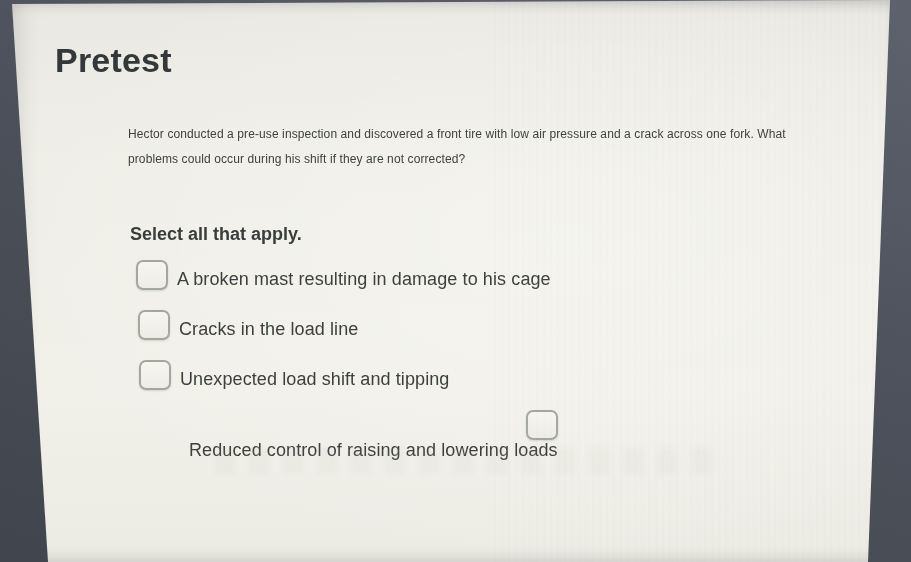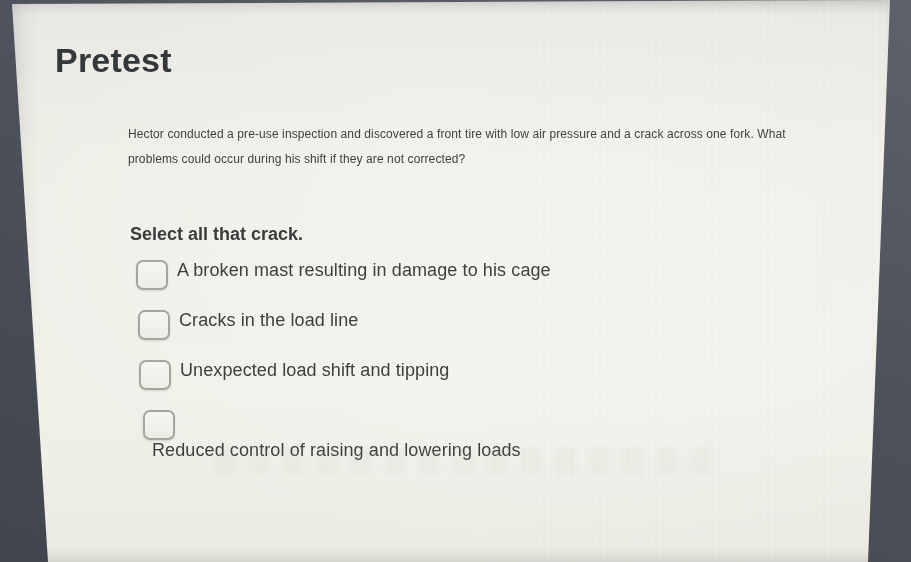--- a/index.html
+++ b/index.html
@@ -73,21 +73,21 @@
     font-weight: bold;
     color: #393e3c;
   }
   .options {
     position: absolute;
     left: 136px;
     top: 260px;
   }
   .option-row {
     display: flex;
-    align-items: flex-start;
+    align-items: flex-end;
     height: 30px;
     margin-bottom: 20px;
   }
   
   .option-row:nth-child(2) { transform: translateX(2px); }
   .option-row:nth-child(3) { transform: translateX(3px); }
   .option-row:nth-child(4) { transform: translateX(7px); flex-direction: column; }
   .checkbox {
     width: 28px;
     height: 26px;
@@ -123,21 +123,21 @@
 </style>
 </head>
 <body>
 
 <div class="screen">
 
   <h1 class="page-title">Pretest</h1>
 
   <p class="question-text">Hector conducted a pre-use inspection and discovered a front tire with low air pressure and a crack across one fork. What problems could occur during his shift if they are not corrected?</p>
 
-  <p class="question-instruction">Select all that crack.</p>
+  <p class="question-instruction">Select all that apply.</p>
 
   <div class="options">
 
     <div class="option-row">
       <span class="checkbox" role="checkbox" aria-checked="false"></span>
       <span class="option-label">A broken mast resulting in damage to his cage</span>
     </div>
 
     <div class="option-row">
       <span class="checkbox" role="checkbox" aria-checked="false"></span>

